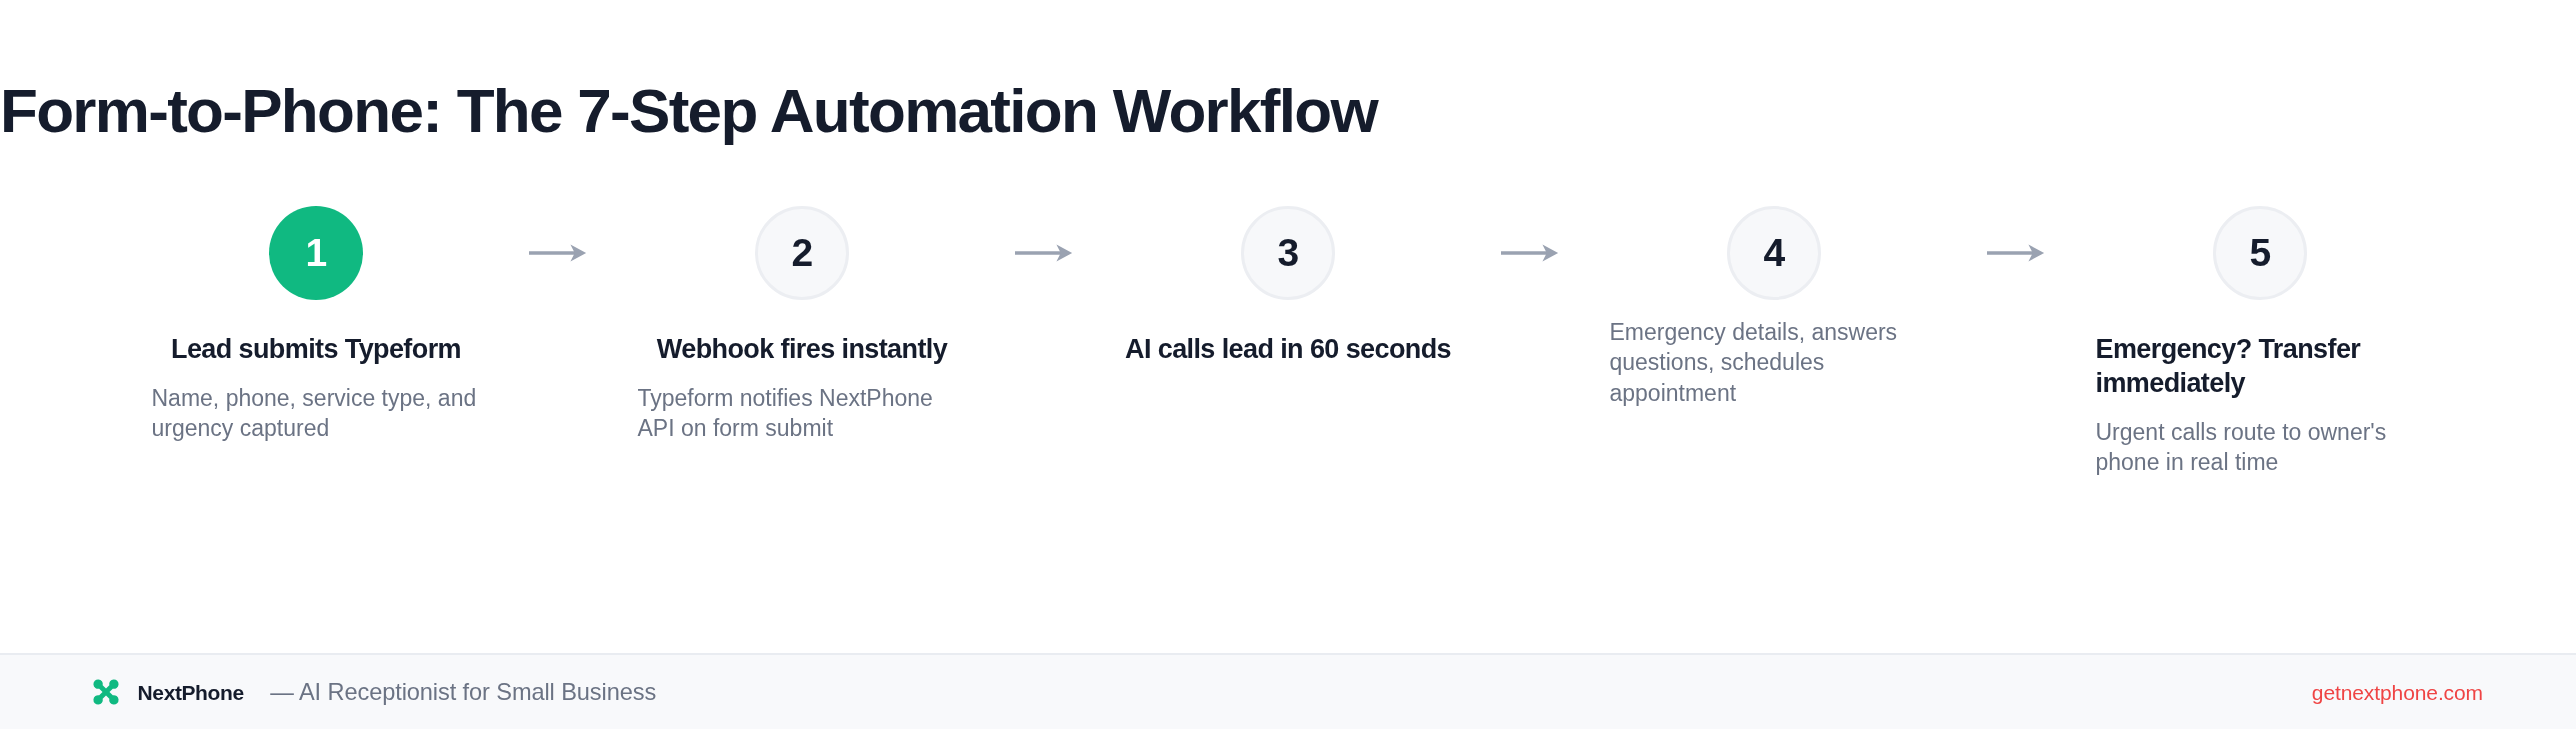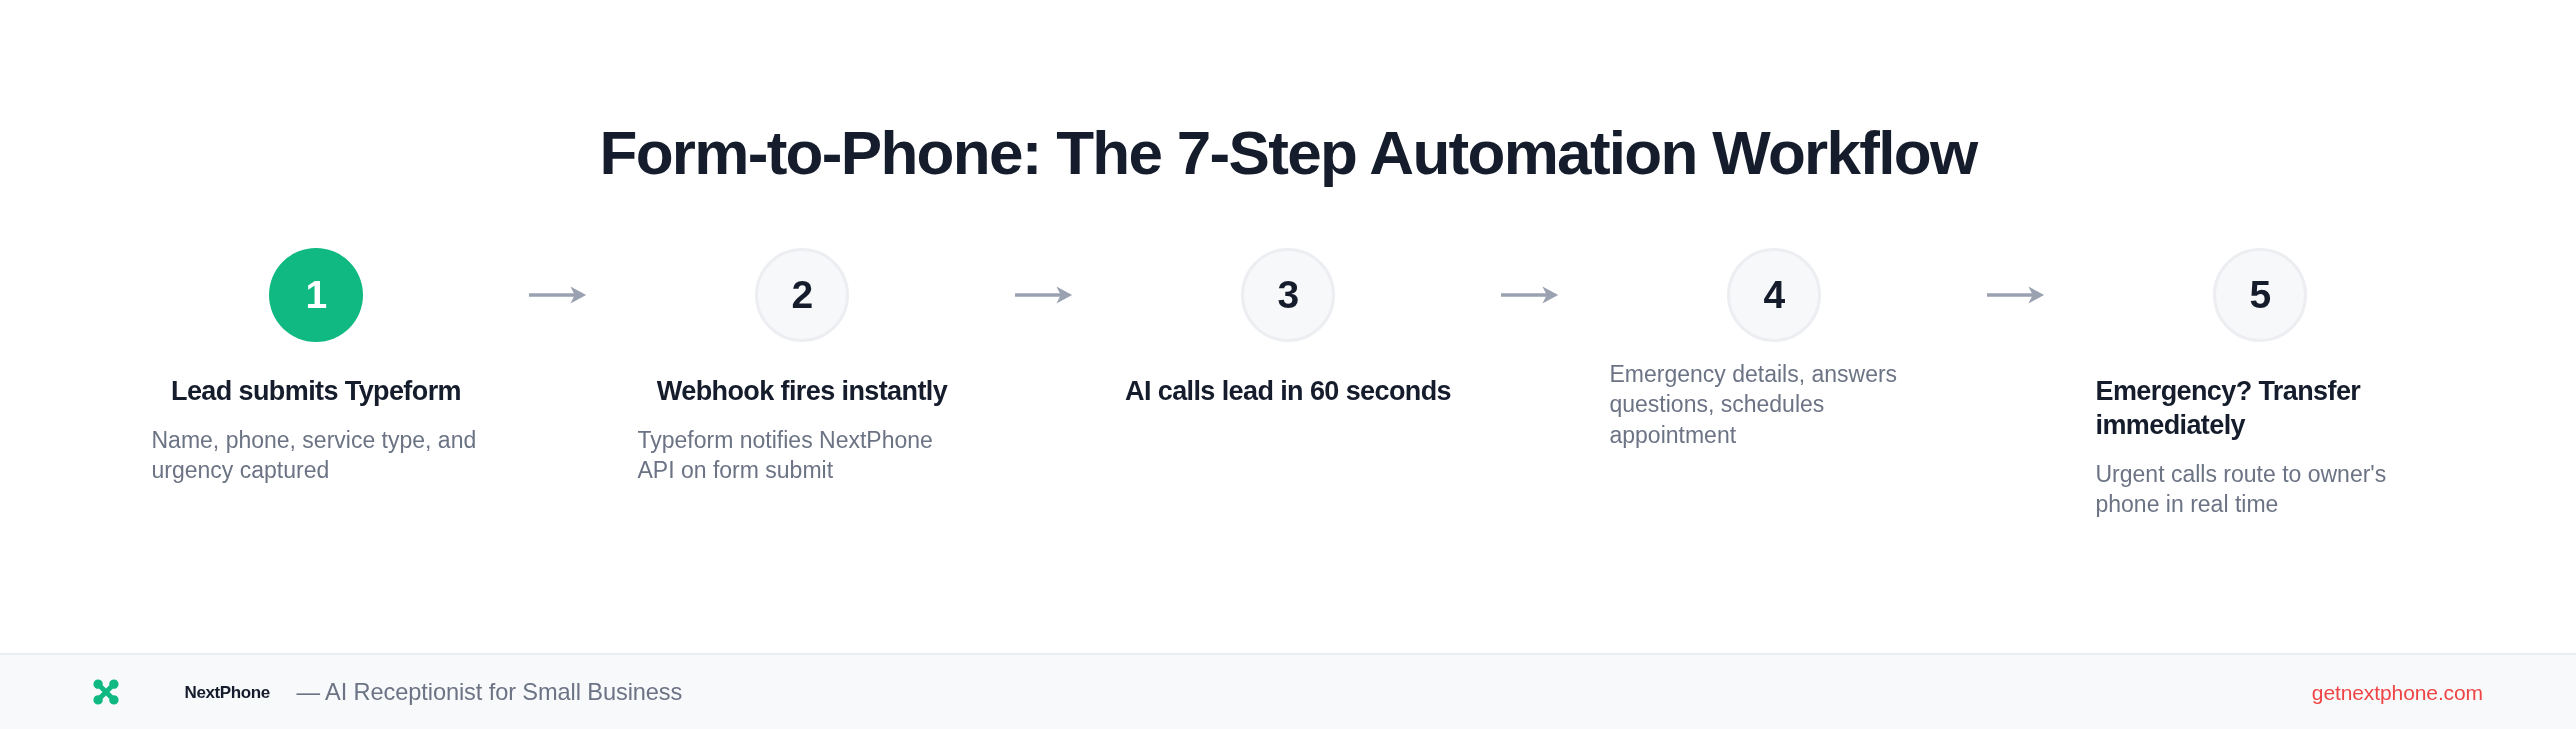--- a/index.html
+++ b/index.html
@@ -12,22 +12,22 @@
   .page {
     position:relative;
     width:2576px; height:730px;
     background:#ffffff;
     display:flex; flex-direction:column;
   }
 
   
   .title-wrap {
     width:100%;
-    padding-top:120px;
-    text-align:center;
+    padding-top:78px;
+    text-align:left;
   }
   .title {
     font-size:62px;
     font-weight:700;
     letter-spacing:-1.7px;
     color:#151c2c;
     line-height:1.05;
     white-space:nowrap;
   }
 
@@ -106,25 +106,24 @@
     justify-content:space-between;
     padding:0 93px;
   }
   .footer-left {
     display:flex;
     align-items:center;
     gap:18.6px;
   }
   .brand-mark { display:block; flex:0 0 auto; }
   .brand-name {
-    font-size:17px;
+    font-size:21px;
     font-weight:700;
     letter-spacing:-0.4px;
     color:#151c2c;
-    margin-left:47px;
   }
   .brand-tag {
     font-size:23.6px;
     font-weight:400;
     color:#6b7384;
     letter-spacing:-0.1px;
     margin-left:8px;
   }
   .footer-url {
     font-size:21px;

